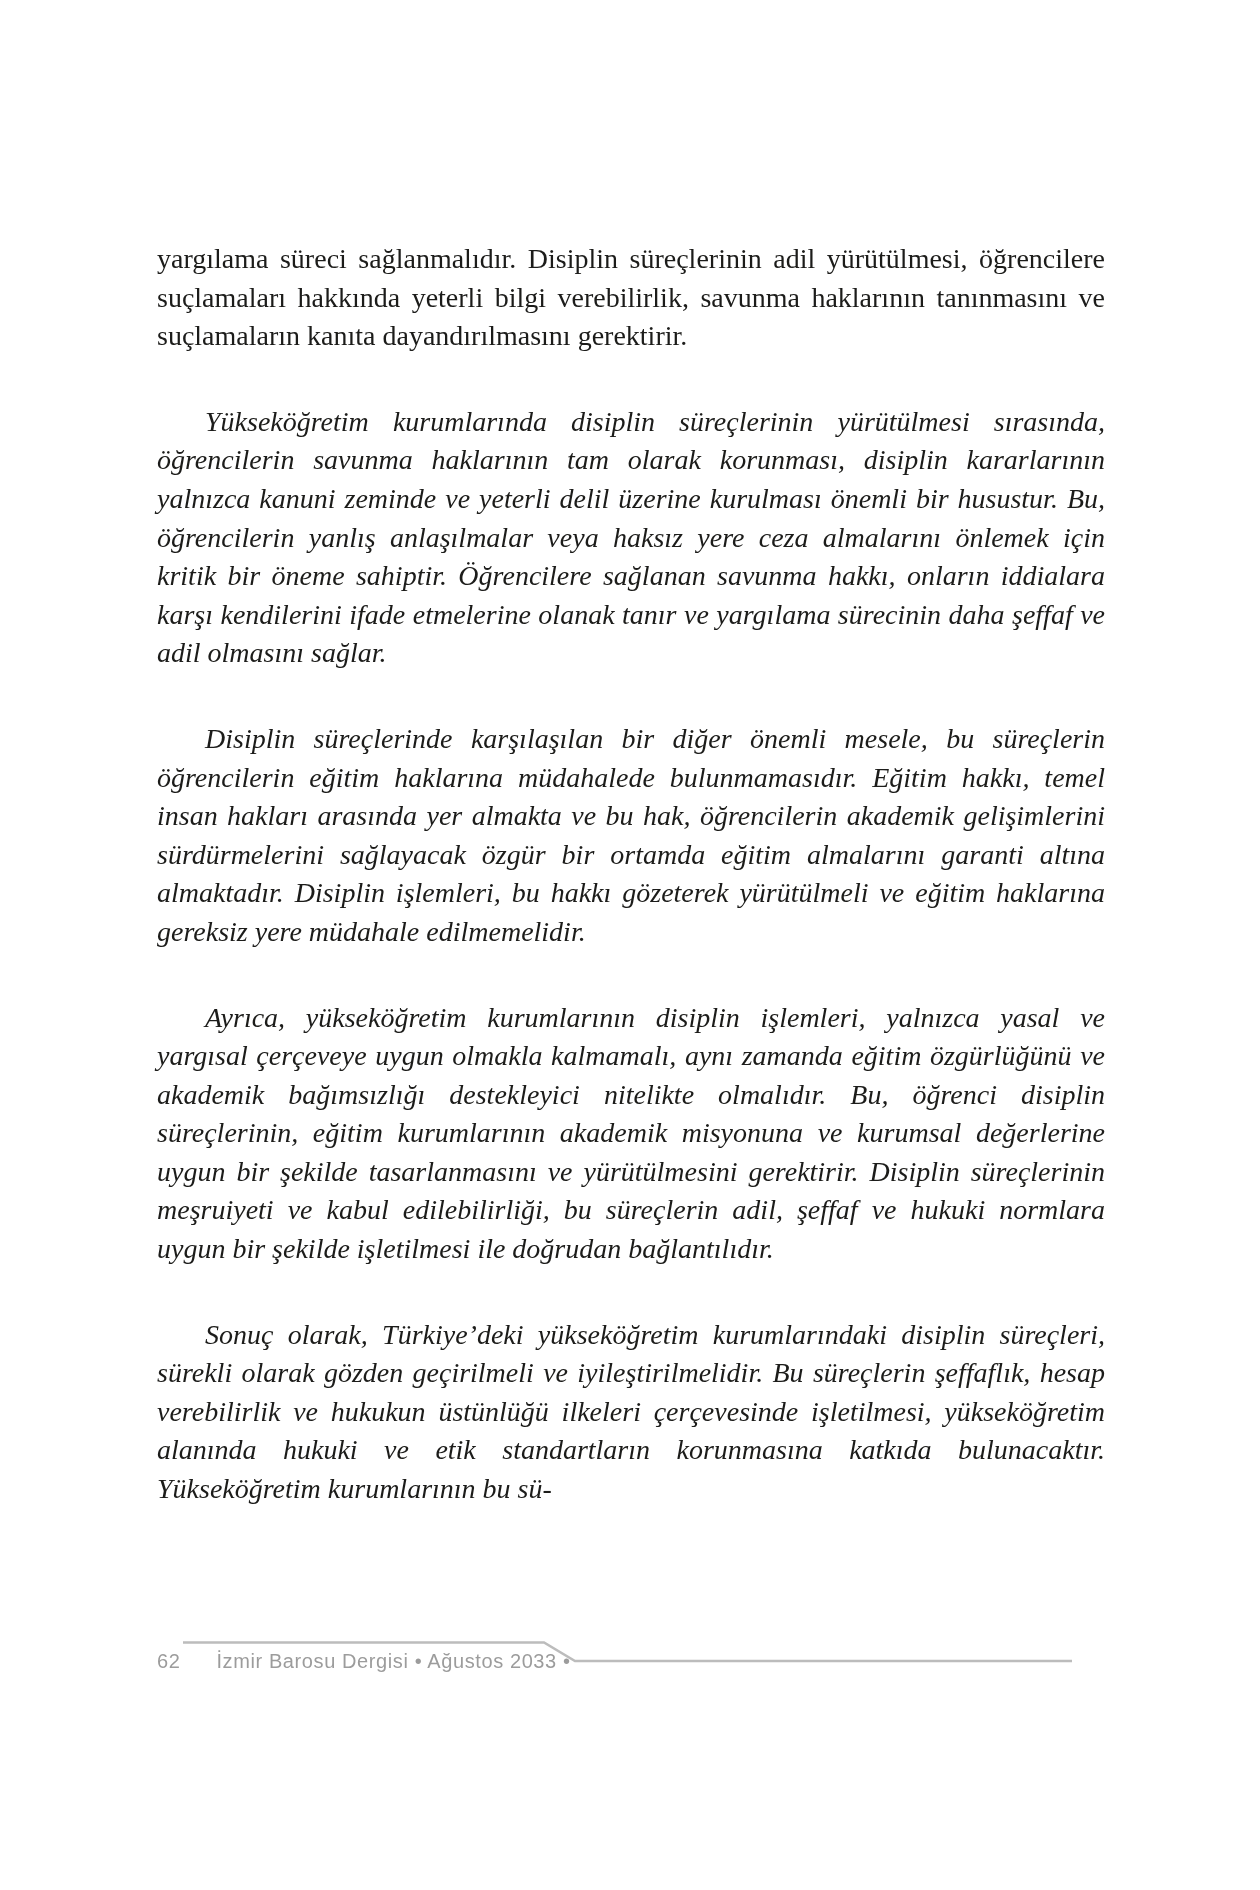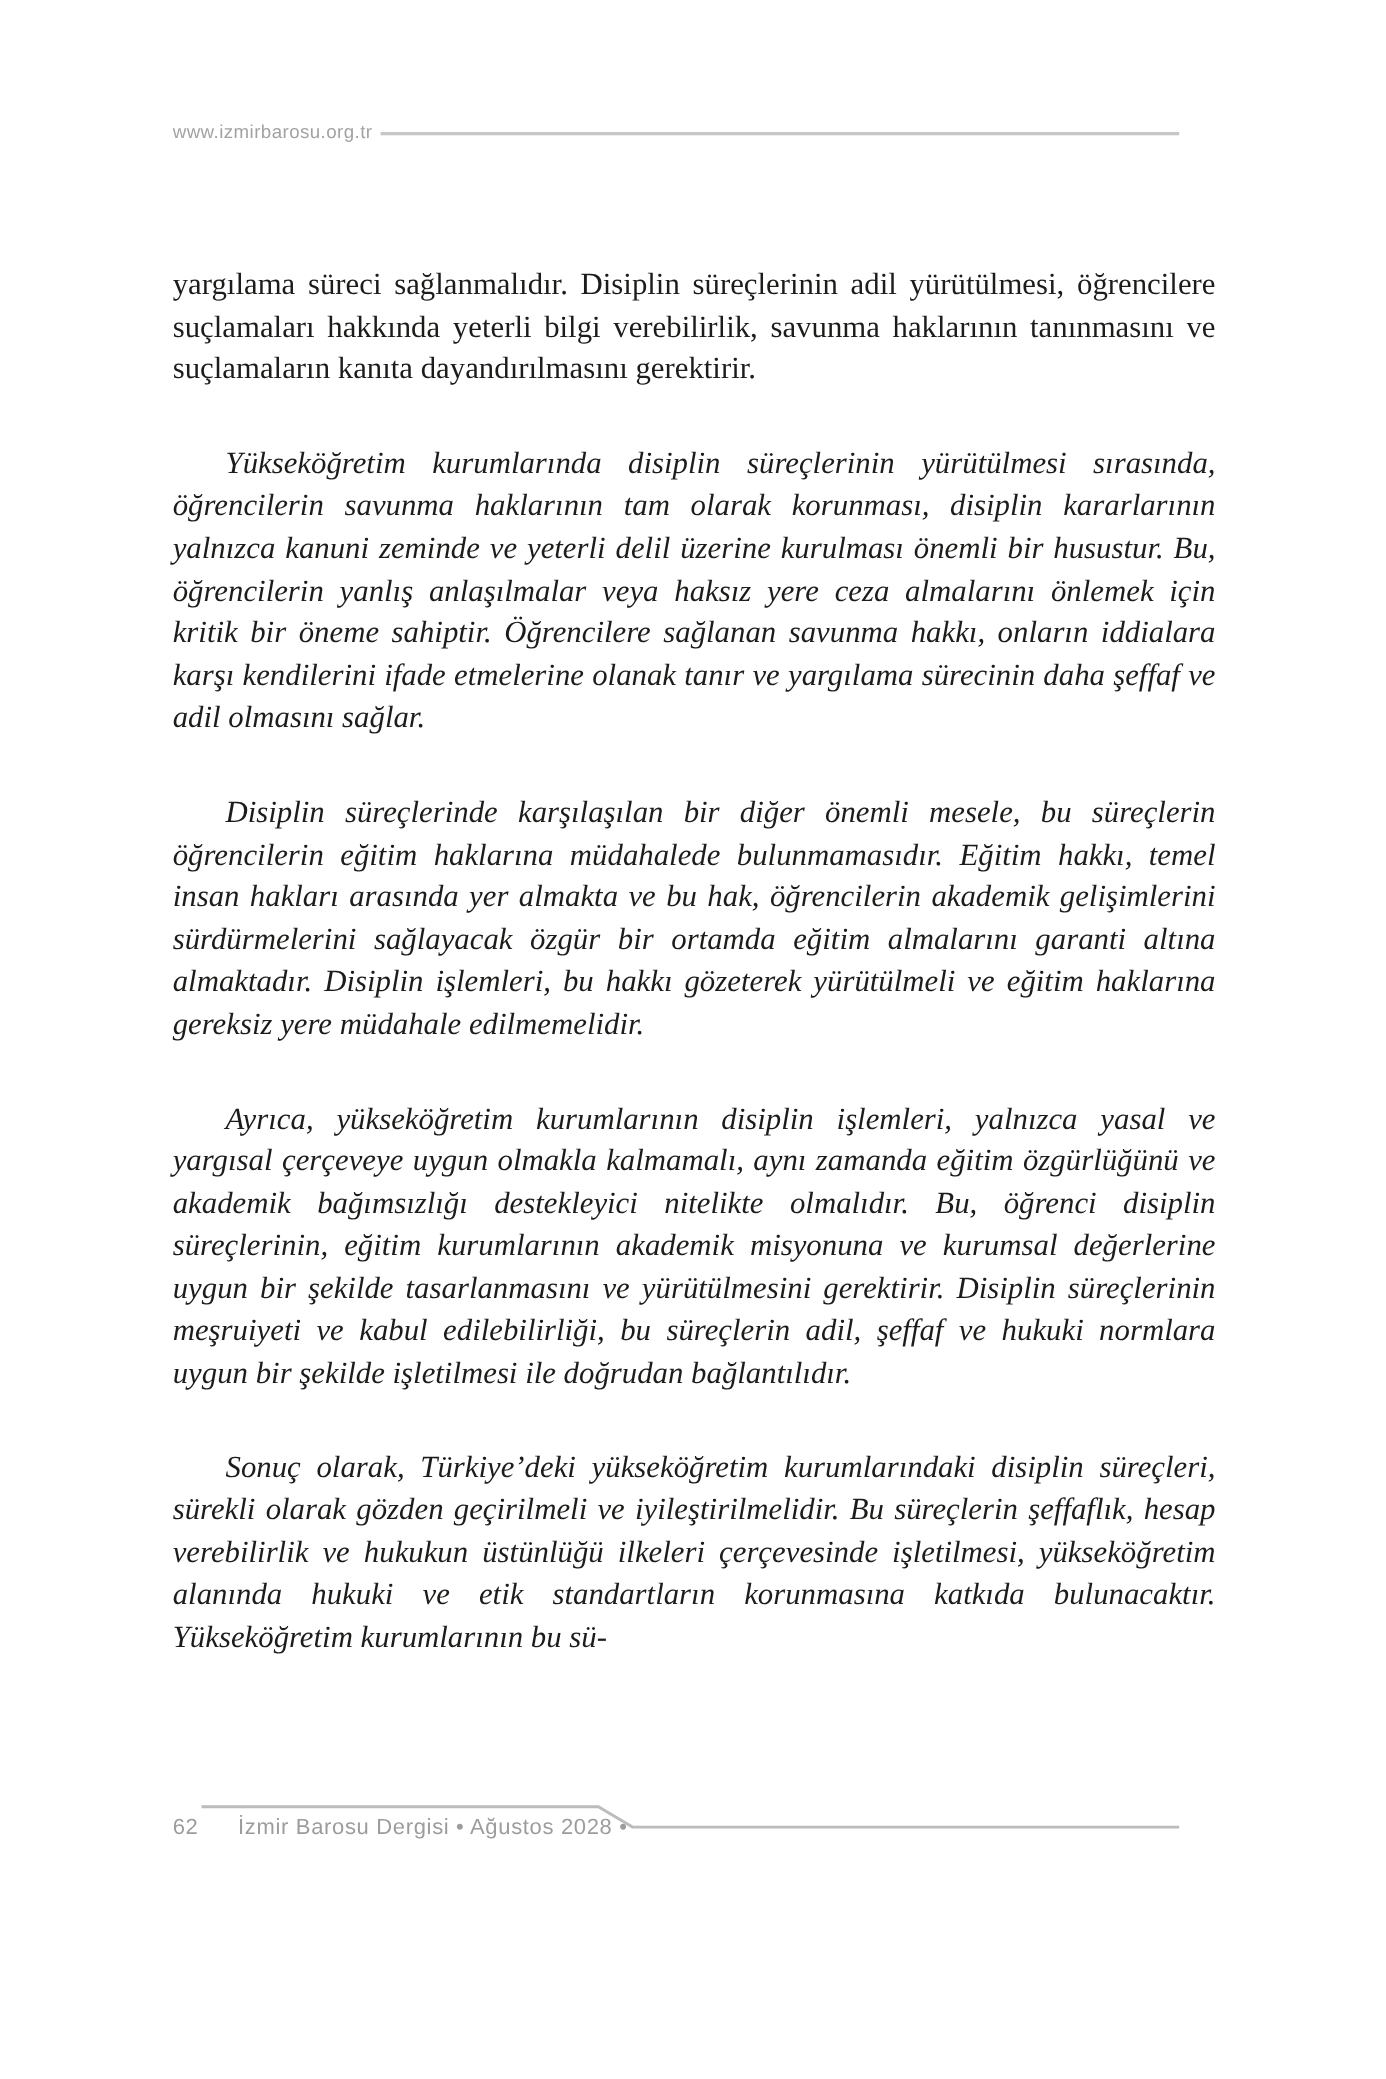--- a/index.html
+++ b/index.html
@@ -69,35 +69,31 @@
     color: #9c9c9c;
     white-space: nowrap;
   }
   .page-number { margin-right: 36px; }
 </style>
 </head>
 <body>
 
 <div class="page">
 
-  <div class="page-header">
-    <span class="header-url">www.izmirbarosu.org.tr</span>
-    <span class="header-rule"></span>
-  </div>
 
   <div class="article">
     <p>yargılama süreci sağlanmalıdır. Disiplin süreçlerinin adil yürütülmesi, öğrencilere suçlamaları hakkında yeterli bilgi verebilirlik, savunma haklarının tanınmasını ve suçlamaların kanıta dayandırılmasını gerektirir.</p>
     <p class="indent">Yükseköğretim kurumlarında disiplin süreçlerinin yürütülmesi sırasında, öğrencilerin savunma haklarının tam olarak korunması, disiplin kararlarının yalnızca kanuni zeminde ve yeterli delil üzerine kurulması önemli bir husustur. Bu, öğrencilerin yanlış anlaşılmalar veya haksız yere ceza almalarını önlemek için kritik bir öneme sahiptir. Öğrencilere sağlanan savunma hakkı, onların iddialara karşı kendilerini ifade etmelerine olanak tanır ve yargılama sürecinin daha şeffaf ve adil olmasını sağlar.</p>
     <p class="indent">Disiplin süreçlerinde karşılaşılan bir diğer önemli mesele, bu süreçlerin öğrencilerin eğitim haklarına müdahalede bulunmamasıdır. Eğitim hakkı, temel insan hakları arasında yer almakta ve bu hak, öğrencilerin akademik gelişimlerini sürdürmelerini sağlayacak özgür bir ortamda eğitim almalarını garanti altına almaktadır. Disiplin işlemleri, bu hakkı gözeterek yürütülmeli ve eğitim haklarına gereksiz yere müdahale edilmemelidir.</p>
     <p class="indent">Ayrıca, yükseköğretim kurumlarının disiplin işlemleri, yalnızca yasal ve yargısal çerçeveye uygun olmakla kalmamalı, aynı zamanda eğitim özgürlüğünü ve akademik bağımsızlığı destekleyici nitelikte olmalıdır. Bu, öğrenci disiplin süreçlerinin, eğitim kurumlarının akademik misyonuna ve kurumsal değerlerine uygun bir şekilde tasarlanmasını ve yürütülmesini gerektirir. Disiplin süreçlerinin meşruiyeti ve kabul edilebilirliği, bu süreçlerin adil, şeffaf ve hukuki normlara uygun bir şekilde işletilmesi ile doğrudan bağlantılıdır.</p>
     <p class="indent">Sonuç olarak, Türkiye’deki yükseköğretim kurumlarındaki disiplin süreçleri, sürekli olarak gözden geçirilmeli ve iyileştirilmelidir. Bu süreçlerin şeffaflık, hesap verebilirlik ve hukukun üstünlüğü ilkeleri çerçevesinde işletilmesi, yükseköğretim alanında hukuki ve etik standartların korunmasına katkıda bulunacaktır. Yükseköğretim kurumlarının bu sü-</p>
   </div>
 
   <svg class="footer-rule-svg" width="892" height="26" viewBox="0 0 892 26">
     <path d="M0,2.5 H361 L392,21 H889" fill="none" stroke="#bcbcbc" stroke-width="2.6"></path>
   </svg>
 
   <div class="page-footer-text">
     <span class="page-number">62</span>
-    <span class="journal-line">İzmir Barosu Dergisi • Ağustos 2028 •</span>
+    <span class="journal-line">İzmir Barosu Dergisi • Ağustos 2033 •</span>
   </div>
 
 </div>
 
 </body></html>

